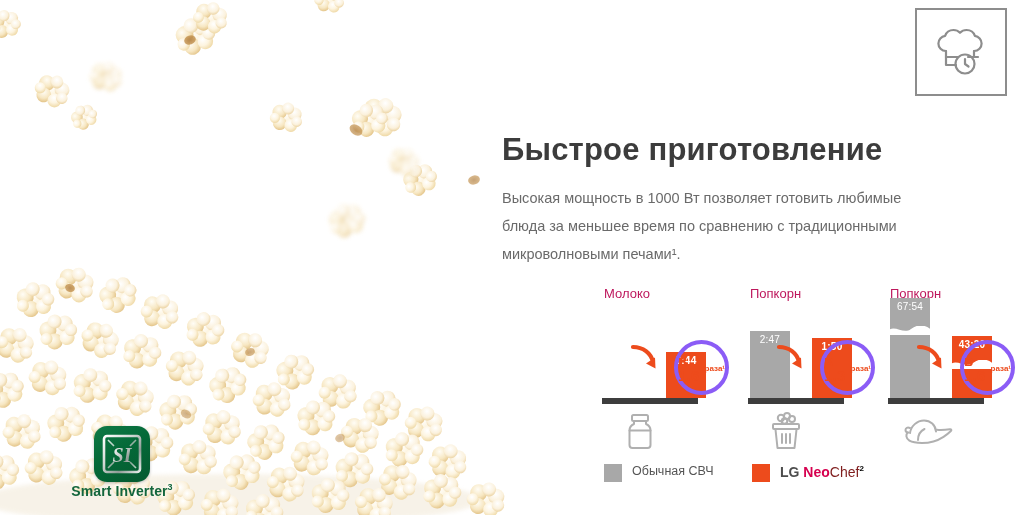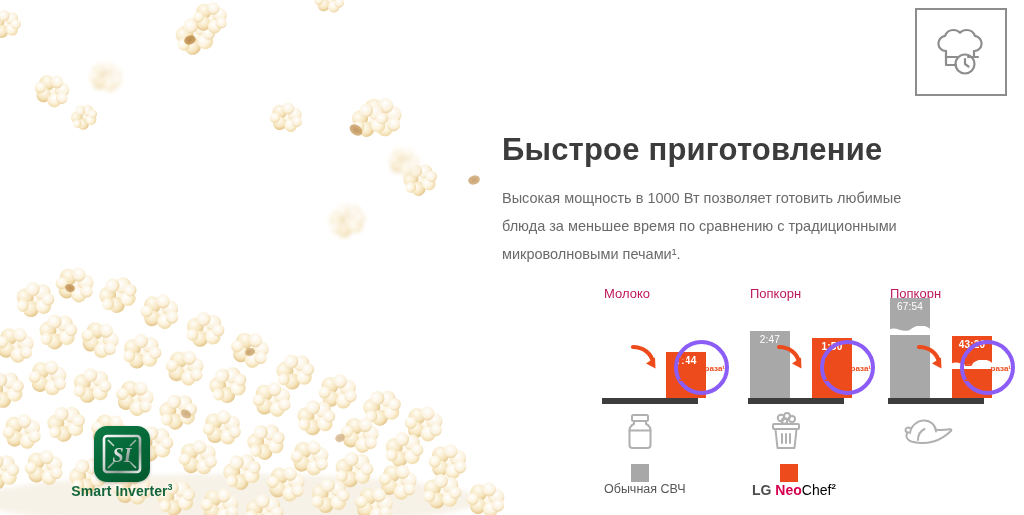--- a/index.html
+++ b/index.html
@@ -42,27 +42,27 @@
   .arrow{position:absolute;left:26px;top:26px;}
   .ratio{position:absolute;left:78px;top:54px;width:55px;height:55px;border:4px solid #8b5cf6;
       border-radius:50%;display:flex;flex-direction:row;align-items:center;
       justify-content:center;box-sizing:border-box;}
   .ratio-main{color:#ed4b1c;font-size:15px;font-weight:700;line-height:1;letter-spacing:.3px;}
   .ratio-sub{color:#ed4b1c;font-size:8px;font-weight:700;line-height:1;margin-top:3px;}
   .food-icon{position:absolute;top:124px;left:22px;}
 
   
   #legend{position:absolute;left:0;top:178px;width:420px;height:24px;}
-  .legend-item{position:absolute;display:flex;align-items:center;flex-direction:column;}
+  .legend-item{position:absolute;display:flex;align-items:flex-start;}
   .swatch{width:18px;height:18px;margin-right:10px;}
   .legend-text{font-size:12.5px;color:#555;}
   .lg-logo{font-size:14px;font-weight:700;white-space:nowrap;}
   .lg-part{color:#4d4d4d;}
   .neo-part{color:#d6004f;}
-  .chef-part{color:#000000;font-weight:400;}
+  .chef-part{color:#7f1d1d;font-weight:400;}
   .sup{font-size:8px;vertical-align:super;}
 
   
   #smart-inverter{position:absolute;left:62px;top:426px;width:120px;text-align:center;}
   #si-tile{width:56px;height:56px;margin:0 auto;border-radius:13px;
      background:linear-gradient(150deg,#0f7a46 0%,#046938 45%,#05592f 100%);
      position:relative;box-shadow:0 1px 3px rgba(0,0,0,.25);}
   #si-tile svg{position:absolute;left:50%;top:50%;transform:translate(-50%,-50%);}
   #si-label{margin-top:0;font-size:14px;font-weight:700;color:#13663c;letter-spacing:.1px;}
   #si-label .sup{font-size:9px;}

